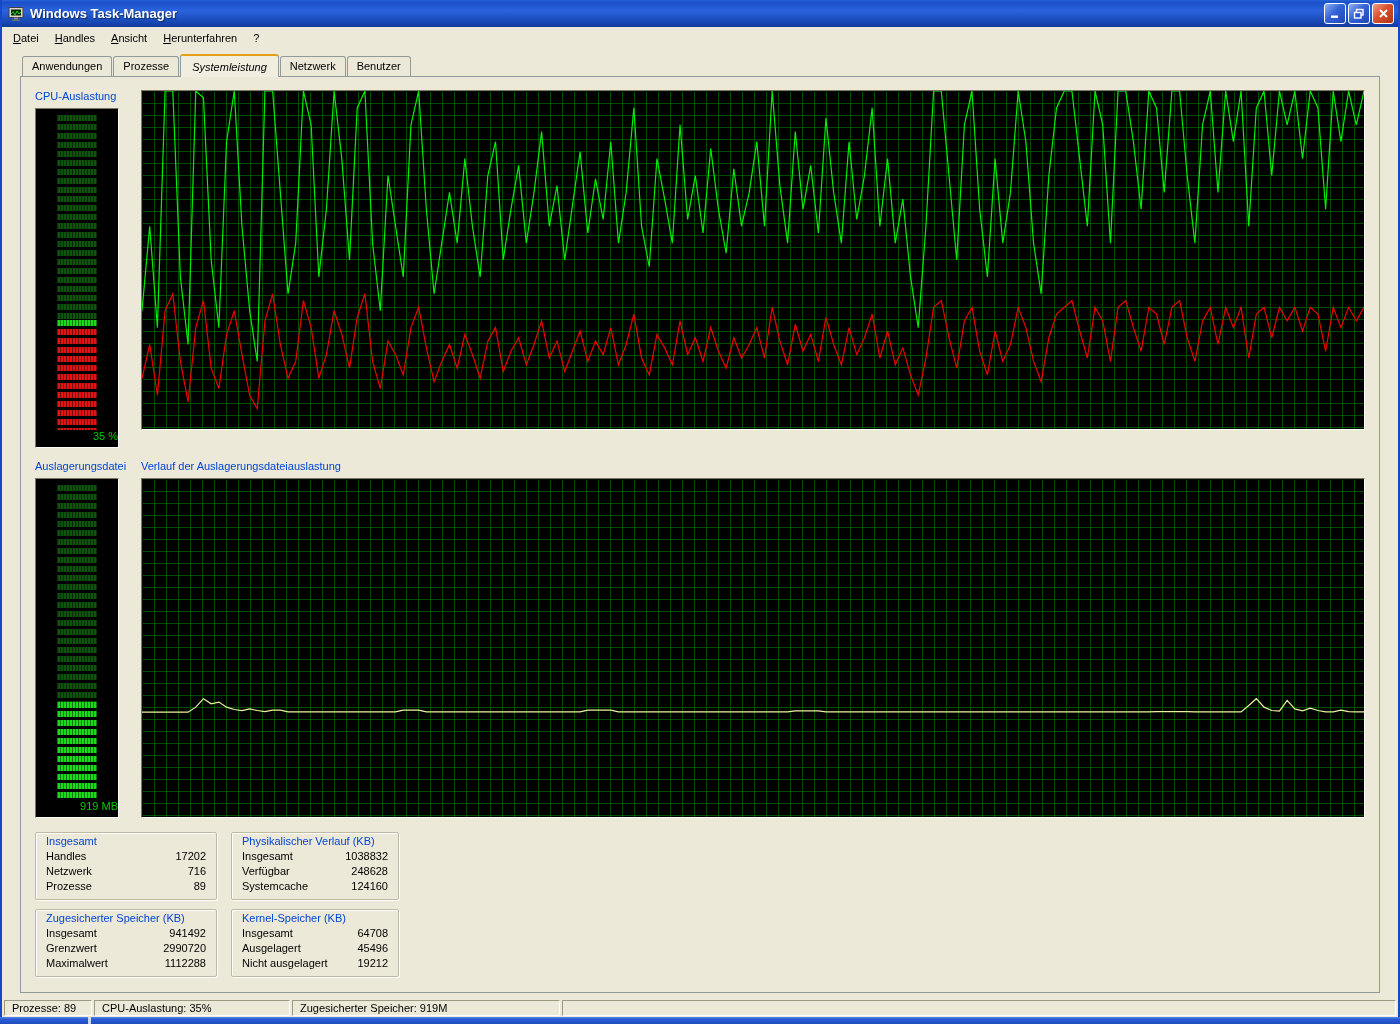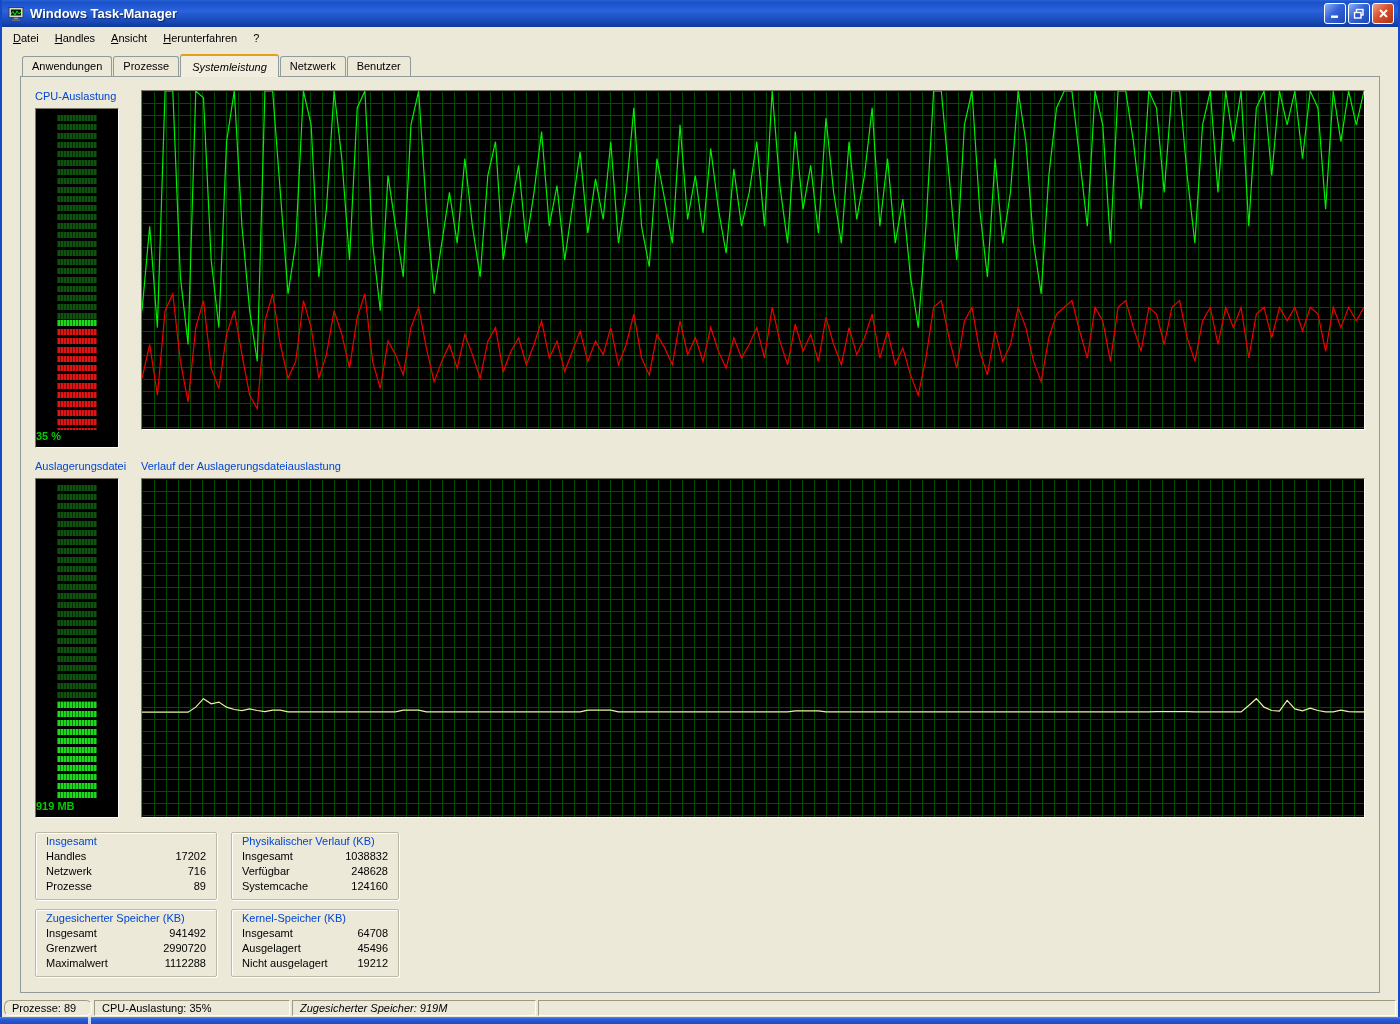--- a/index.html
+++ b/index.html
@@ -52,42 +52,42 @@
   .led-stack { position:relative; width:40px; margin:0 auto; flex:1; }
   .led { position:absolute; left:0; right:0; }
   .led-base { inset:0;
     background:repeating-linear-gradient(to bottom,var(--led-dim,#0e540e) 0 6px,#000 6px 9px); }
   .led-green { bottom:0;
     background:repeating-linear-gradient(to bottom,var(--led-green,#1bdb1b) 0 6px,#000 6px 9px); }
   .led-red { bottom:0;
     background:repeating-linear-gradient(to bottom,var(--led-red,#e01414) 0 6px,#000 6px 9px); }
   .led-stack::after { content:""; position:absolute; inset:0;
     background:repeating-linear-gradient(to right,rgba(0,0,0,.45) 0 1px,transparent 1px 3px); }
-  .gauge-label { height:15px; text-align:left; color:var(--gauge-label,#00cc00);font-weight:bold; }
+  .gauge-label { height:15px; text-align:right; color:var(--gauge-label,#00cc00); }
 
   
   .graph-box { height:340px;
     background-color:#000;
     background-image:
       repeating-linear-gradient(to right, var(--graph-grid,#004d00) 0 1px, transparent 1px 12px),
       repeating-linear-gradient(to bottom, var(--graph-grid,#004d00) 0 1px, transparent 1px 12px); }
   .graph-box svg { position:absolute; inset:0; width:100%; height:100%; display:block; }
 
   
   .stats-grid { margin-top:14px; display:grid; grid-template-columns:182px 168px; gap:9px 14px; width:380px; }
   .groupbox { border:1px solid #bdb9a5; border-radius:2px; box-shadow:1px 1px 0 #fff, inset 1px 1px 0 #fff;
               padding:2px 10px 5px; background:#ece9d8; position:relative; }
   .gb-caption { color:var(--caption-blue,#0045d5); margin-bottom:2px; }
   .gb-row { display:flex; line-height:15px; }
   .gb-row .val { margin-left:auto; text-align:right; }
 
   
   .statusbar { height:19px; flex:0 0 19px; display:flex; gap:2px; padding:2px 2px 1px; background:#ece9d8; }
   .sb-panel { border:1px solid; border-color:#9d9a84 #fff #fff #9d9a84; padding:1px 7px; white-space:nowrap; }
-  .sb-1 { width:88px;border-radius:6px; } .sb-2 { width:196px; } .sb-3 { width:244px;font-style:italic; } .sb-fill { flex:1; }
+  .sb-1 { width:88px; } .sb-2 { width:196px; } .sb-3 { width:268px; } .sb-fill { flex:1; }
 
   
   .taskbar-strip { height:7px; flex:0 0 7px; position:relative;
     background:linear-gradient(to bottom,#5a8ae8 0%,#2a5cd8 30%,#1f4cc0 100%); }
   .taskbar-strip::after { content:""; position:absolute; left:88px; top:0; bottom:0; width:3px;
     background:rgba(255,255,255,.75); }
 </style>
 </head>
 <body>
 

